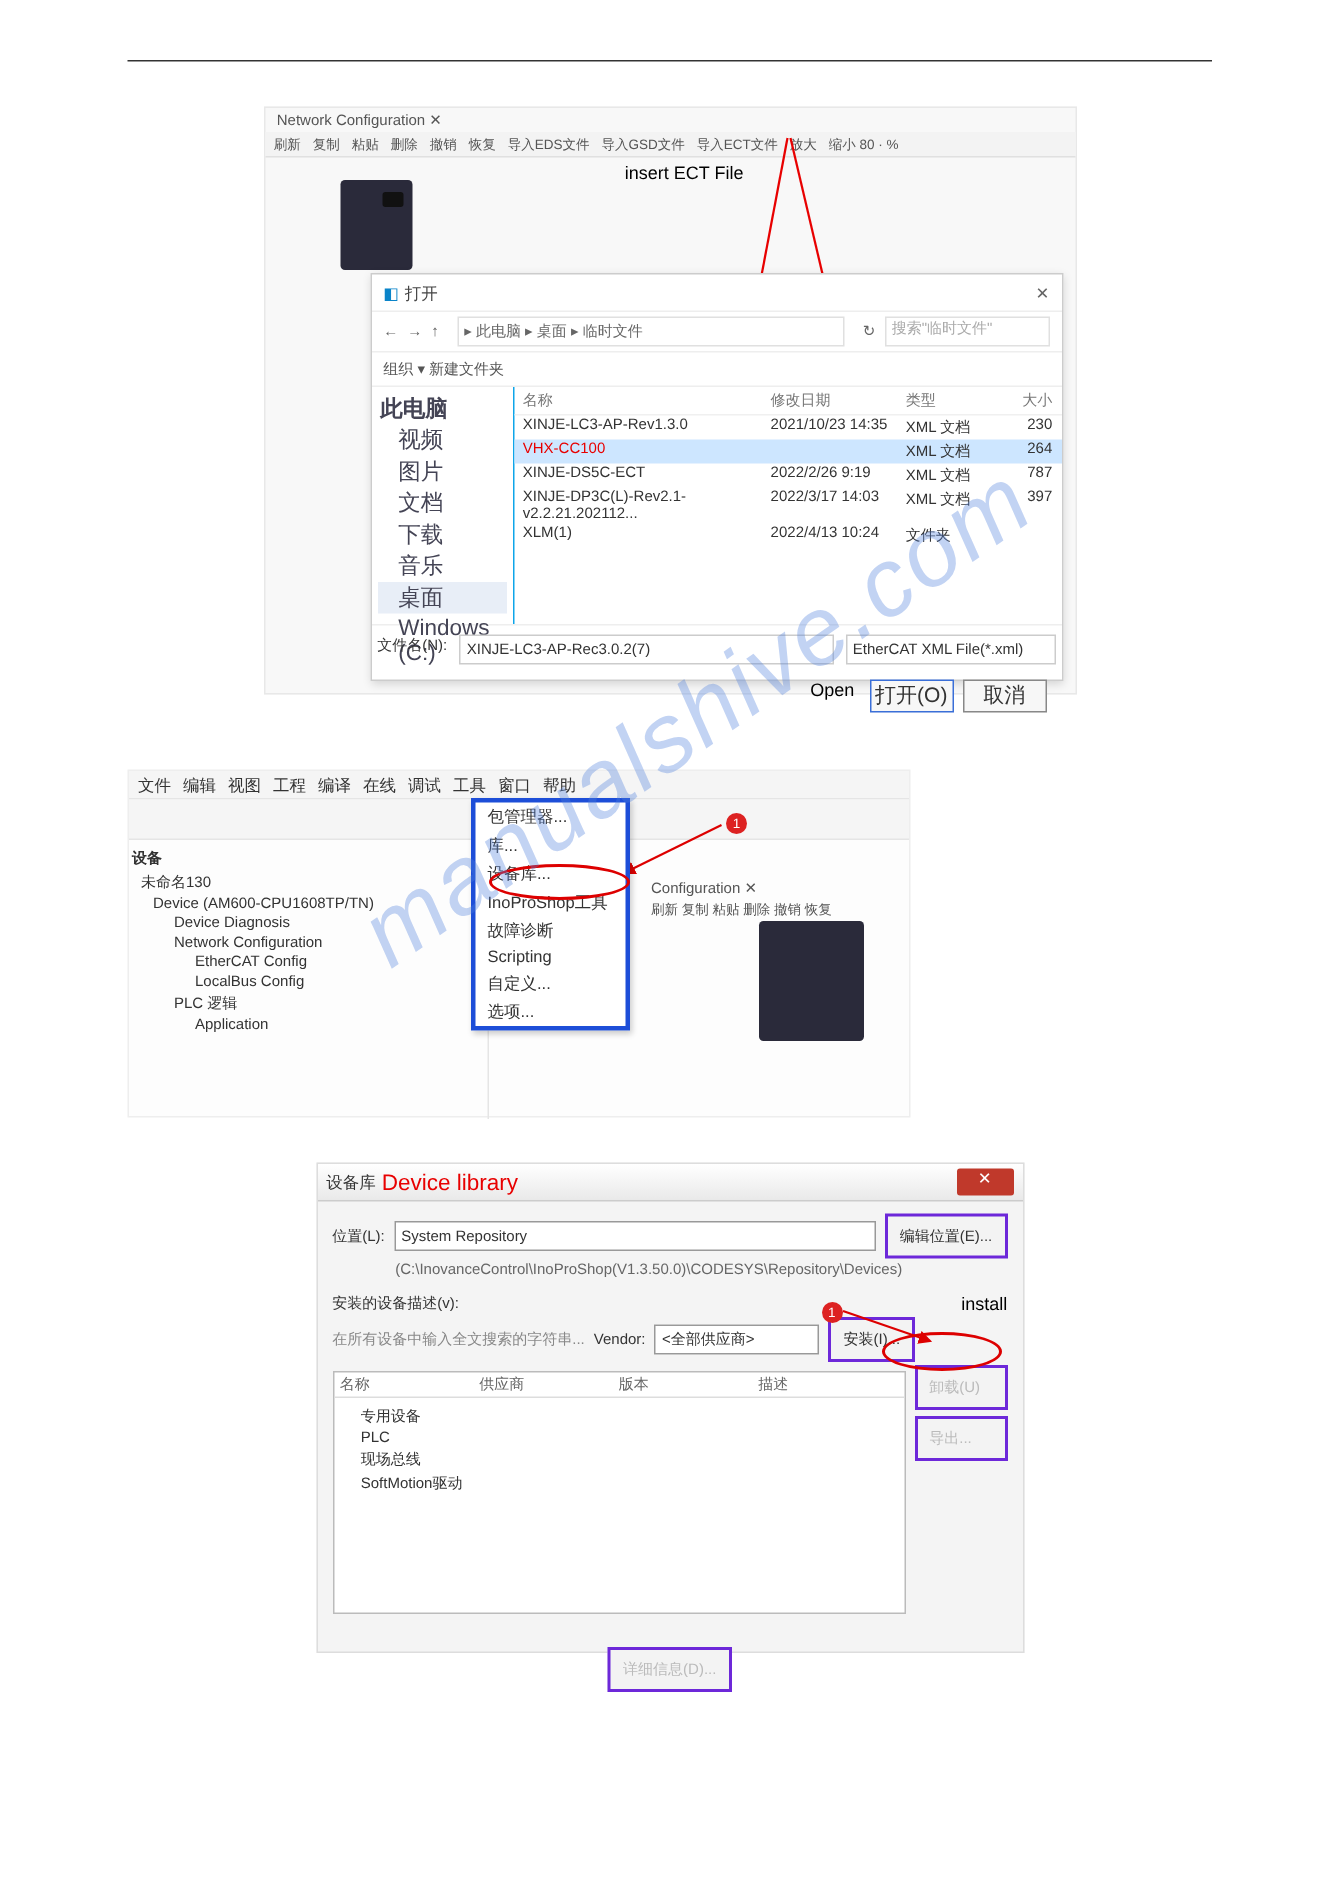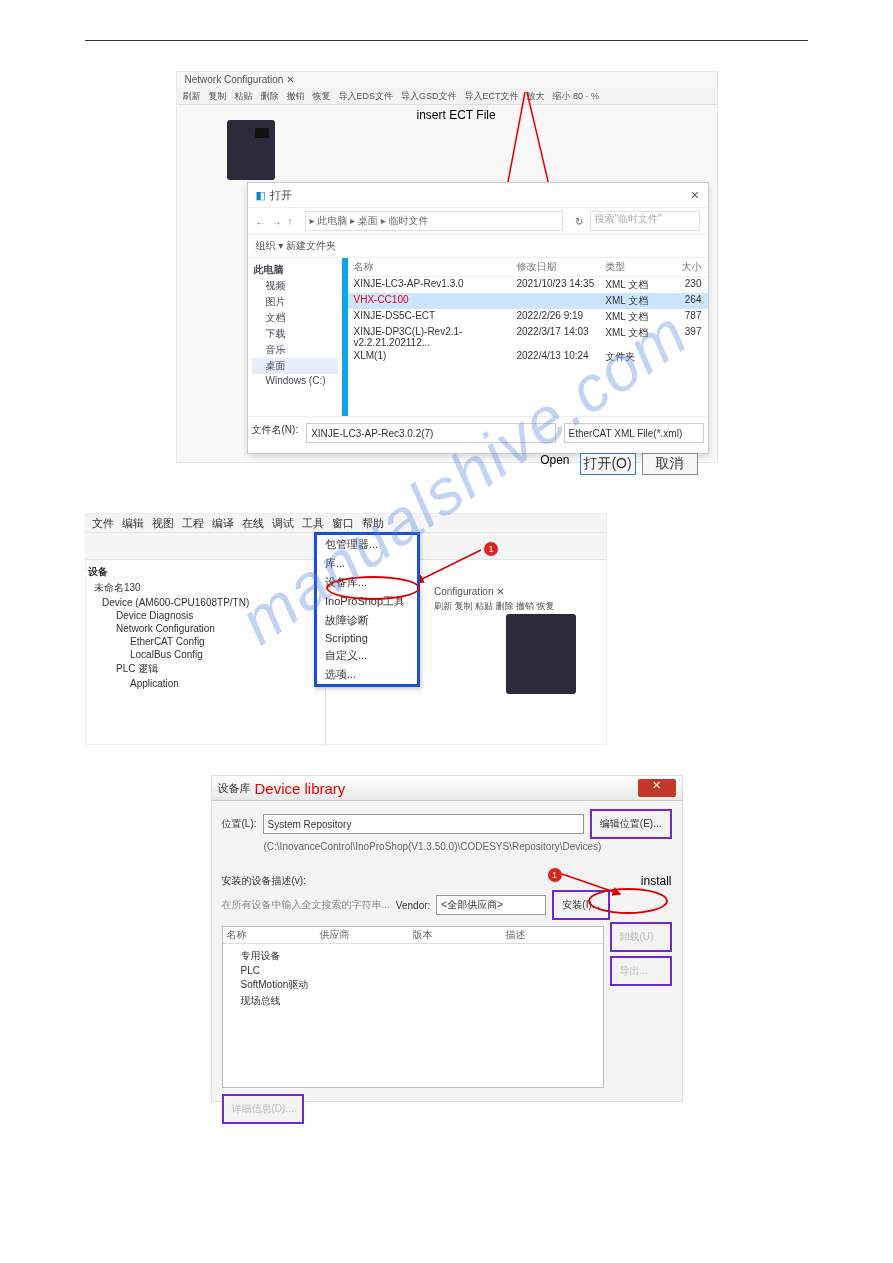--- a/index.html
+++ b/index.html
@@ -18,21 +18,21 @@
 .plc::before{content:"";position:absolute;right:6px;top:8px;width:14px;height:10px;background:#111;border-radius:2px}
 .annot{color:#000000;font-size:12px;position:absolute}
 .dlg{position:absolute;left:70px;top:110px;right:8px;bottom:8px;background:#fff;border:1px solid #ccc;box-shadow:0 2px 6px rgba(0,0,0,.15)}
 .dlg-t{height:24px;border-bottom:1px solid #eee;padding:0 8px;display:flex;align-items:center;font-size:11px;color:#444}
 .dlg-t .x{margin-left:auto;color:#666}
 .dlg-nav{height:26px;border-bottom:1px solid #eee;display:flex;align-items:center;gap:6px;padding:0 8px;font-size:10px;color:#666}
 .crumb{flex:1;border:1px solid #e0e0e0;height:18px;display:flex;align-items:center;padding:0 4px;margin:0 6px}
 .srch{width:100px;border:1px solid #e0e0e0;height:18px;padding:0 4px;color:#aaa}
 .dlg-tb{height:22px;border-bottom:1px solid #eee;font-size:10px;color:#555;display:flex;align-items:center;padding:0 8px}
 .dlg-body{display:flex;height:158px}
-.side{width:86px;border-right:6px solid #0ea5e9;font-size:10px;color:#445;padding:4px}
+.side{width:86px;border-right:1px solid #0ea5e9;font-size:15px;color:#445;padding:4px}
 .side div{padding:1px 2px 1px 14px}
 .side .sel{background:#e8eef7}
 .flist{flex:1;font-size:10px}
 .fhdr{display:flex;color:#777;border-bottom:1px solid #f0f0f0;padding:2px 6px}
 .fhdr span:nth-child(1){flex:2.2}.fhdr span:nth-child(2){flex:1.2}.fhdr span:nth-child(3){flex:.9}.fhdr span:nth-child(4){flex:.4;text-align:right}
 .frow{display:flex;padding:1px 6px}
 .frow span:nth-child(1){flex:2.2}.frow span:nth-child(2){flex:1.2}.frow span:nth-child(3){flex:.9}.frow span:nth-child(4){flex:.4;text-align:right}
 .frow.sel{background:#cde6ff}
 .frow.sel span:first-child{color:#e80000}
 .dlg-ft{padding:6px 4px;display:flex;align-items:flex-start;gap:8px;font-size:10px;border-top:1px solid #eee}
@@ -240,21 +240,21 @@
     <span>设备库</span>
     <span class="red">Device library</span>
     <div class="f3-close">✕</div>
   </div>
   <div class="f3-body">
     <div class="row">
       <span>位置(L):</span>
       <div class="combo">System Repository</div>
       <div class="btn2">编辑位置(E)...</div>
     </div>
-    <div style="color:#666;padding-left:42px;margin-bottom:22px">(C:\InovanceControl\InoProShop(V1.3.50.0)\CODESYS\Repository\Devices)</div>
+    <div style="color:#666;padding-left:42px;margin-bottom:10px">(C:\InovanceControl\InoProShop(V1.3.50.0)\CODESYS\Repository\Devices)</div>
 
     <div class="row" style="justify-content:space-between">
       <span>安装的设备描述(v):</span>
       <span class="annot" style="position:static">install</span>
     </div>
     <div class="row">
       <span style="color:#888">在所有设备中输入全文搜索的字符串...</span>
       <span>Vendor:</span>
       <div class="combo" style="flex:0 0 100px">&lt;全部供应商&gt;</div>
       <div class="btn2" style="position:relative">安装(I)...</div>
@@ -274,29 +274,29 @@
       <div class="f3-list" style="flex:1">
         <div class="f3-hdr2">
           <span>名称</span>
           <span>供应商</span>
           <span>版本</span>
           <span>描述</span>
         </div>
         <div class="f3-tree">
           <div>专用设备</div>
           <div>PLC</div>
+          <div>现场总线</div>
           <div>SoftMotion驱动</div>
-          <div>现场总线</div>
         </div>
       </div>
       <div style="display:flex;flex-direction:column;gap:4px;width:62px">
         <div class="btn2" style="color:#bbb">卸载(U)</div>
         <div class="btn2" style="color:#bbb">导出...</div>
       </div>
     </div>
-    <div style="text-align:left;margin-top:6px">
+    <div style="text-align:center;margin-top:22px">
       <span class="btn2" style="display:inline-flex;color:#bbb">详细信息(D)...</span>
     </div>
   </div>
 </div>
 
 </div>
 <div class="watermark">manualshive.com</div>
 
 </body></html>

